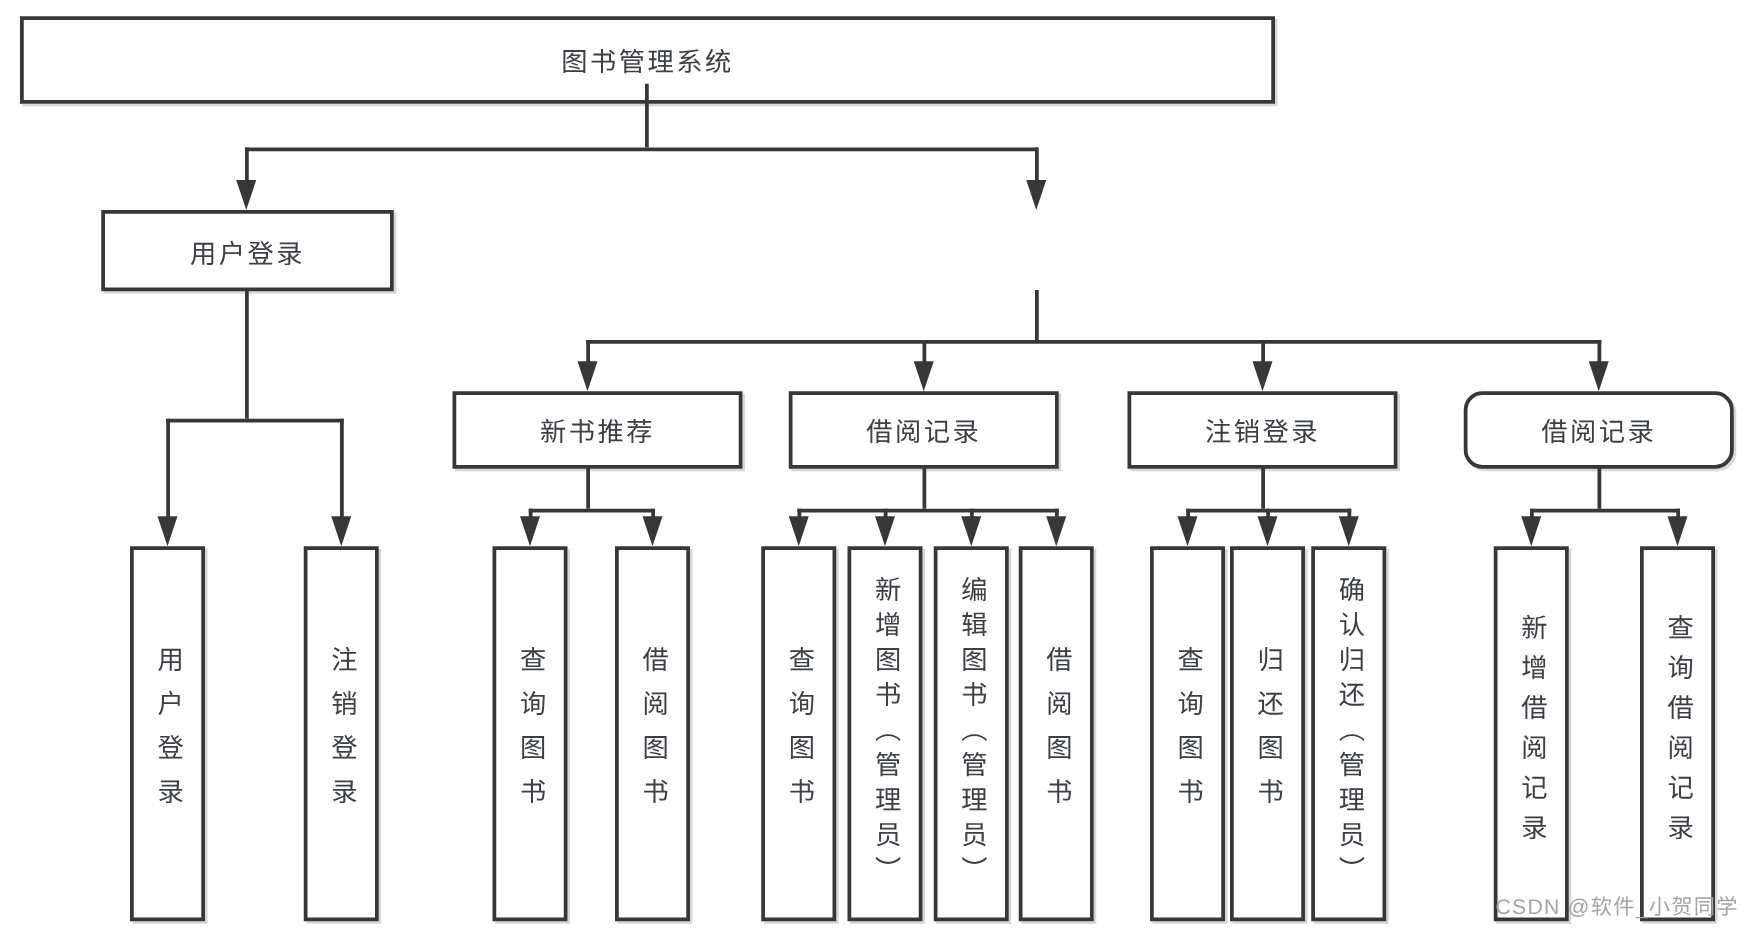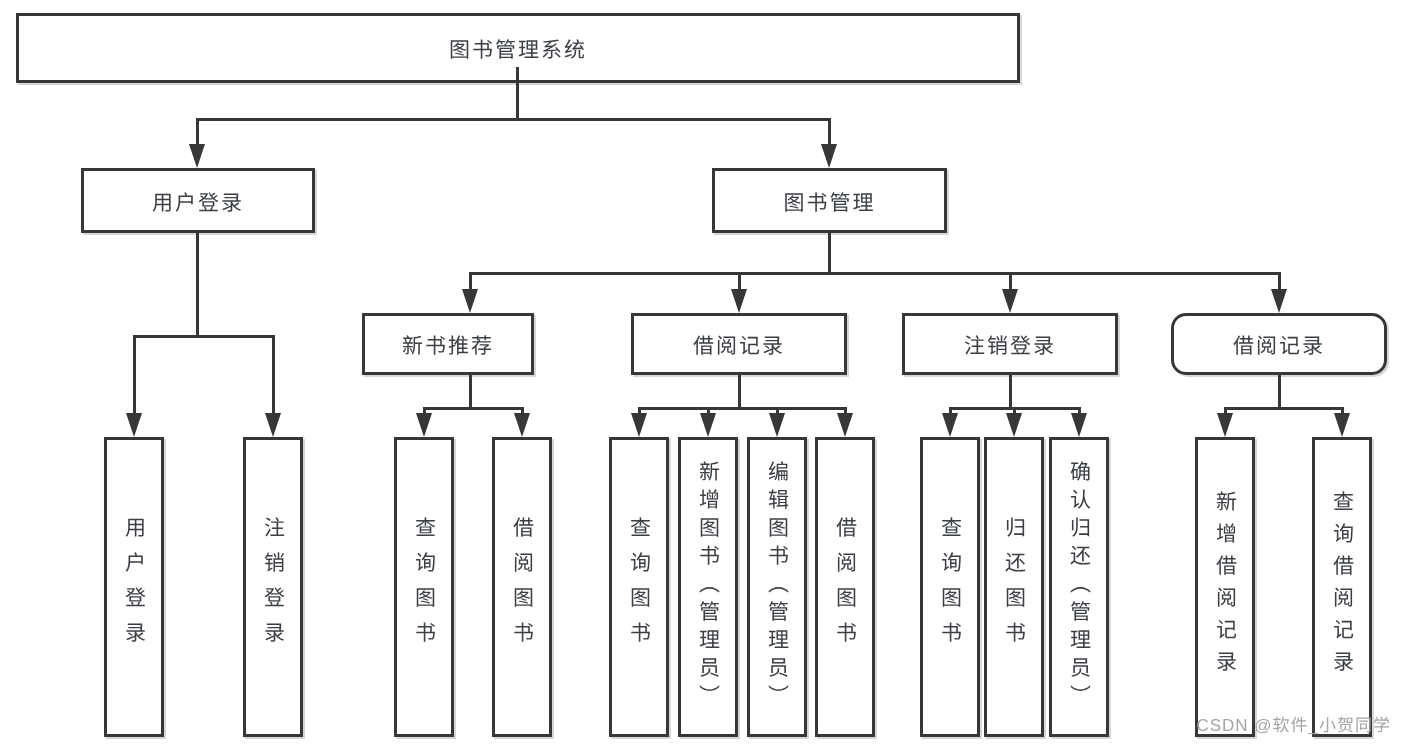--- a/index.html
+++ b/index.html
@@ -33,23 +33,22 @@
 </style>
 </head>
 <body>
 
 <div class="canvas">
 
   <div class="box h" style="left:16px;top:13px;width:1004px;height:70px;">图书管理系统</div>
 
   <div class="box h" style="left:81px;top:168px;width:234px;height:65px;">用户登录</div>
 
-  <div class="box h" style="left:712px;top:168px;width:235px;height:65px;">图书管理</div>
 
-  <div class="box h" style="left:362px;top:313px;width:172px;height:62px;font-family:Liberation Mono, monospace;">新书推荐</div>
+  <div class="box h" style="left:362px;top:313px;width:232px;height:62px;font-family:Liberation Mono, monospace;">新书推荐</div>
 
   <div class="box h" style="left:631px;top:313px;width:216px;height:62px;">借阅记录</div>
 
   <div class="box h" style="left:902px;top:313px;width:216px;height:62px;">注销登录</div>
 
   <div class="box h" style="left:1171px;top:313px;width:216px;height:62px;border-radius:15px;">借阅记录</div>
 
   <div class="box v sp-lg" style="left:104px;top:437px;width:60px;height:300px;">用户登录</div>
 
   <div class="box v sp-lg" style="left:243px;top:437px;width:60px;height:300px;">注销登录</div>

